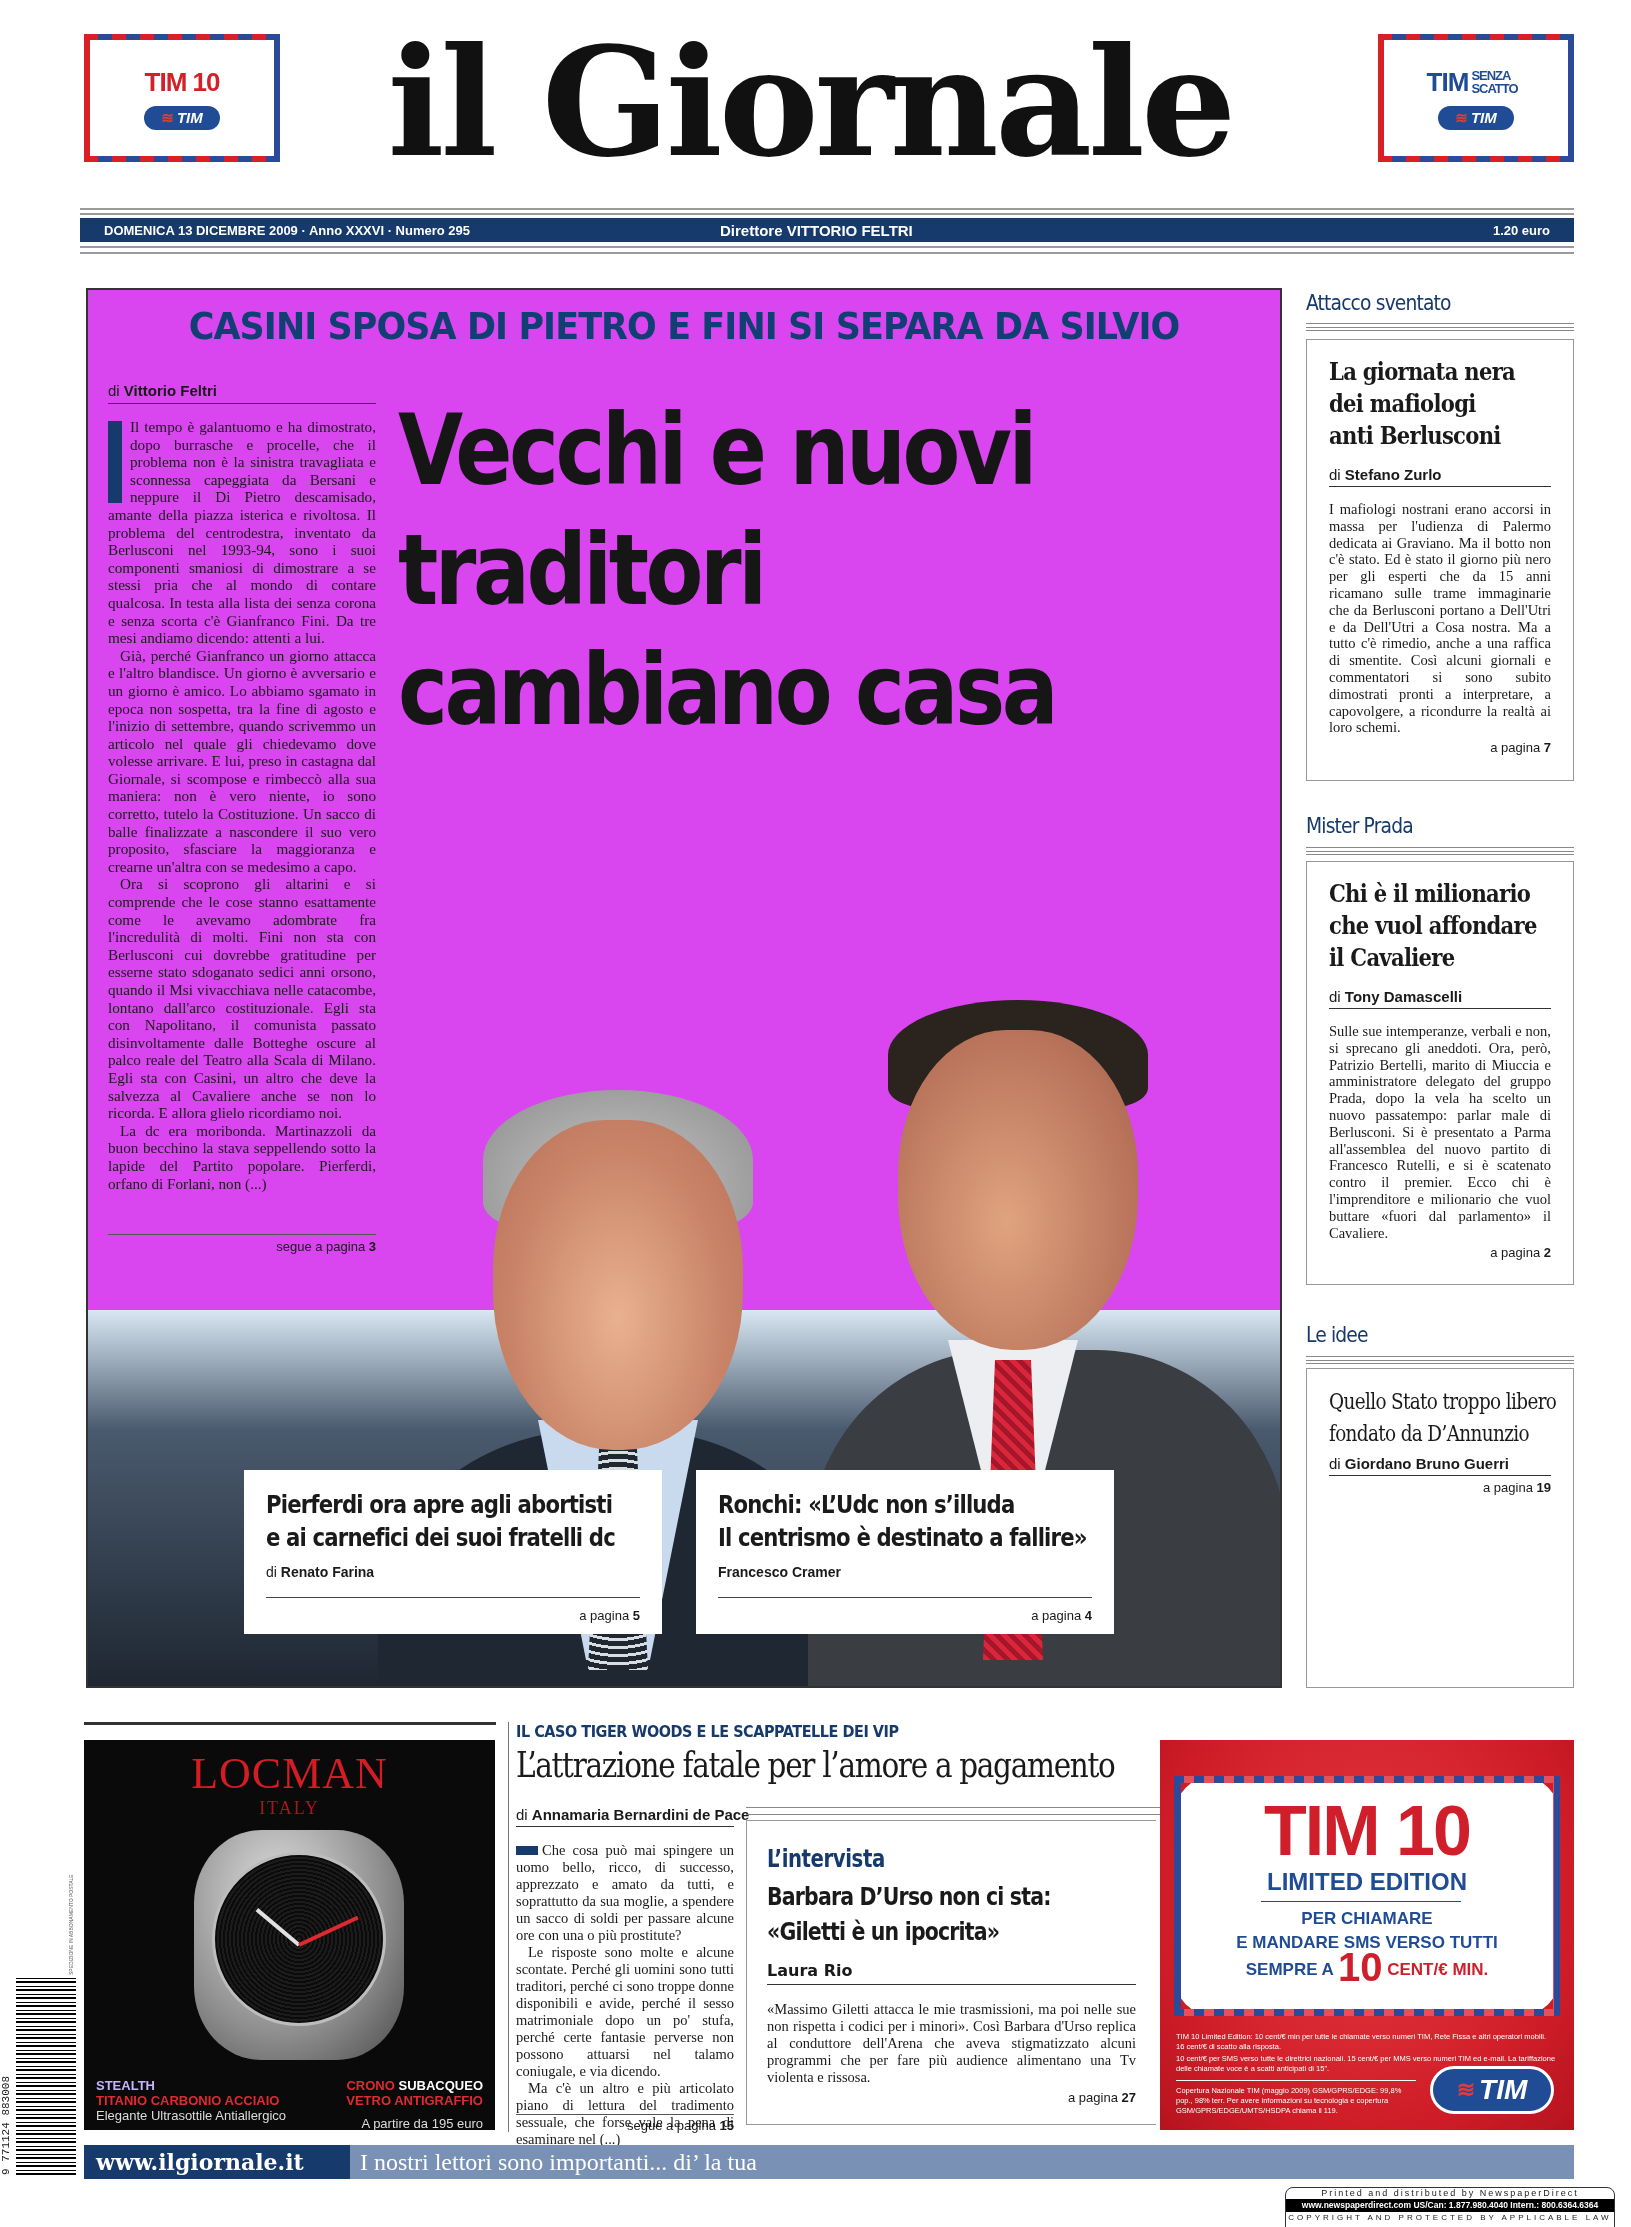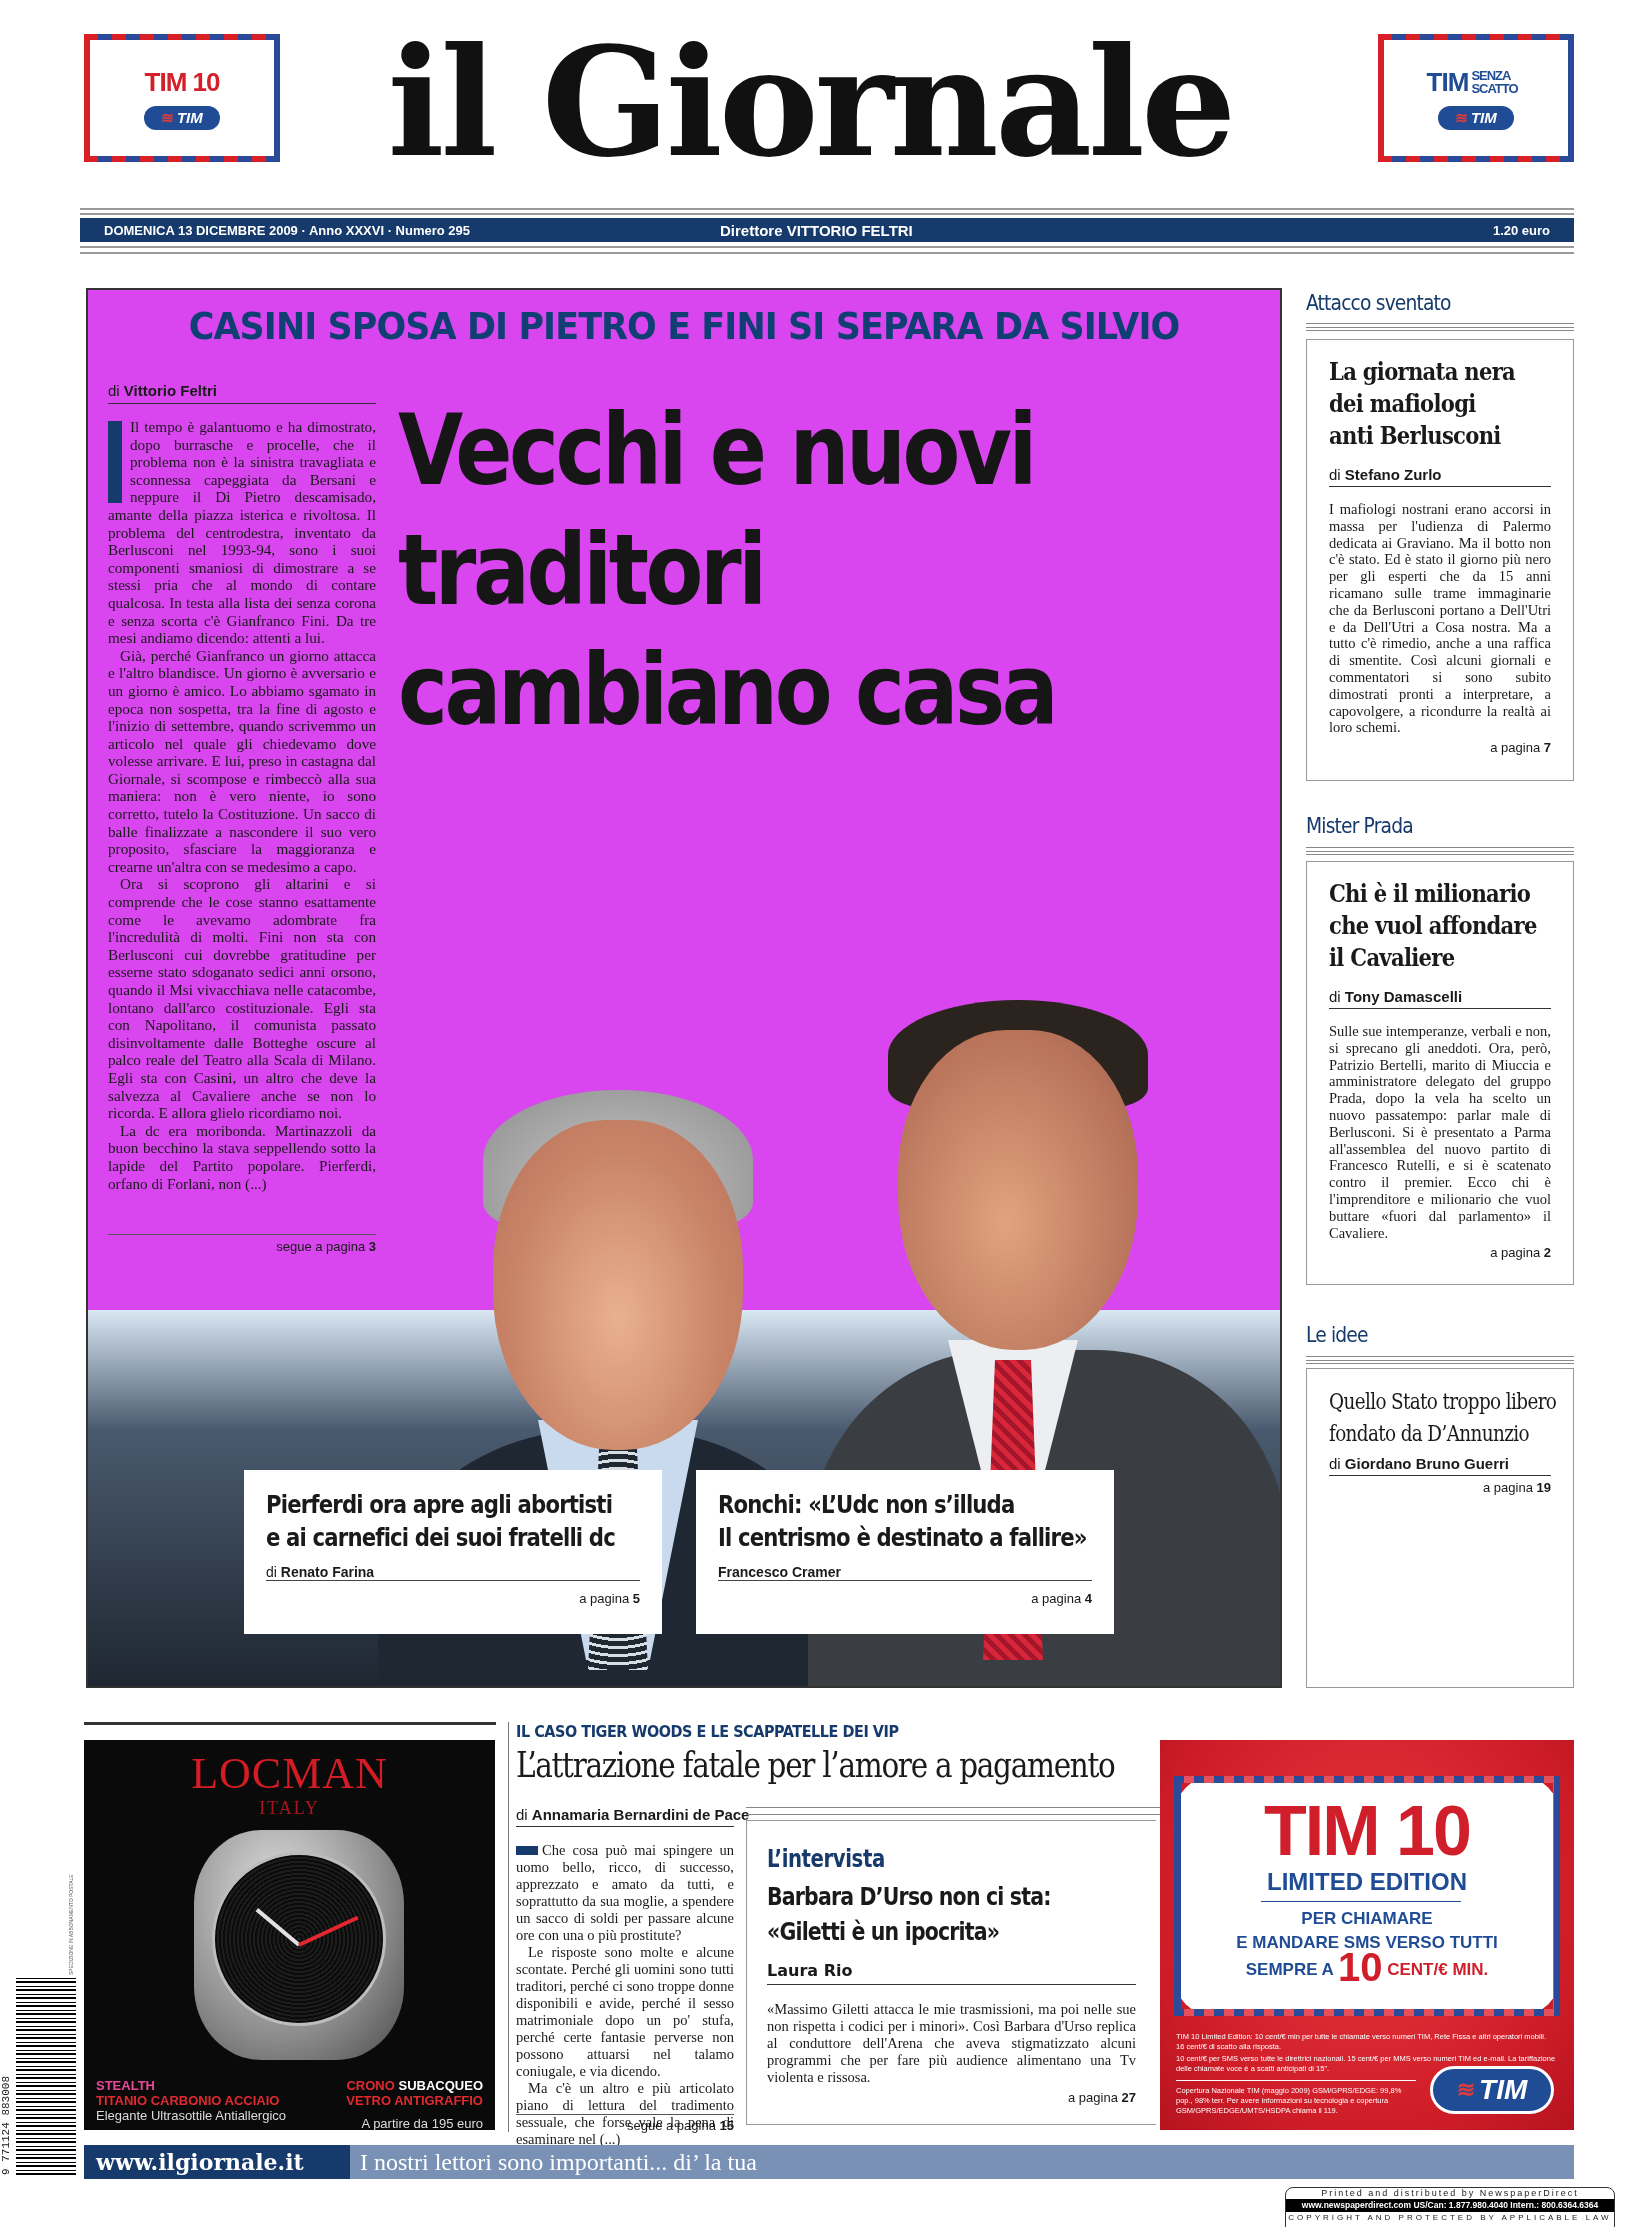--- a/index.html
+++ b/index.html
@@ -37,21 +37,21 @@
   .person-left-body { position:absolute; left: -10px; top: 640px; width: 470px; height: 420px; border-radius: 45% 45% 0 0; background: #1e2732; }
   .person-left-shirt { position:absolute; left: 150px; top: 630px; width: 160px; height: 240px; background: #c9d9ee; clip-path: polygon(0 0, 100% 0, 70% 100%, 30% 100%); }
   .person-left-tie { position:absolute; left: 200px; top: 640px; width: 60px; height: 240px; background: repeating-radial-gradient(circle, #d8dde4 0 3px, #1f2731 3px 8px); clip-path: polygon(20% 0, 80% 0, 100% 100%, 0 100%); }
   .person-right-head { position:absolute; left: 510px; top: 240px; width: 240px; height: 320px; border-radius: 45% 45% 48% 48%; background: radial-gradient(ellipse at 45% 60%, #e0a37f 0%, #b8735a 70%, #9b5e4a 100%); }
   .person-right-hair { position:absolute; left: 500px; top: 210px; width: 260px; height: 110px; border-radius: 50% 50% 20% 20%; background: #2b231d; }
   .person-right-body { position:absolute; left: 420px; top: 560px; width: 480px; height: 500px; border-radius: 40% 40% 0 0; background: #3a3d42; }
   .person-right-shirt { position:absolute; left: 560px; top: 550px; width: 130px; height: 180px; background: #eceef2; clip-path: polygon(0 0, 100% 0, 65% 100%, 35% 100%); }
   .person-right-tie { position:absolute; left: 595px; top: 570px; width: 60px; height: 300px; background: repeating-linear-gradient(45deg, #d8263a 0 5px, #a5162a 5px 10px); clip-path: polygon(20% 0, 80% 0, 100% 100%, 0 100%); }
   .subbox { position:absolute; top: 1180px; width: 418px; height: 164px; background: #fff; padding: 18px 22px 10px; font-family: "DejaVu Sans", sans-serif; }
   .subbox h3 { font-size: 25px; line-height: 33px; letter-spacing: -1px; font-weight: bold; transform: scaleX(0.85); transform-origin: left; white-space: nowrap; }
-  .subbox .by { font-family: "Liberation Sans", sans-serif; font-size: 14px; margin-top: 10px; padding-bottom: 0; border-bottom: 1px solid #444; }
+  .subbox .by { font-family: "Liberation Sans", sans-serif; font-size: 14px; margin-top: 10px; padding-bottom: 17px; border-bottom: 1px solid #444; }
   .subbox .by b { font-weight: bold; }
   .subbox .pg { font-family: "Liberation Sans", sans-serif; font-size: 13px; text-align: right; margin-top: 10px; }
   
   .rcol-kicker { left: 1306px; width: 268px; font-family: "DejaVu Sans", sans-serif; font-size: 22px; color: #163a6b; letter-spacing: -1px; transform: scaleX(0.85); transform-origin: left; }
   .rcol-rule { left: 1306px; width: 268px; height: 8px; border-top: 1px solid #888; border-bottom: 1px solid #888; }
   .rcol-rule::after { content:""; position:absolute; left:0; right:0; top:3px; height:1px; background:#888; }
   .rbox { left: 1306px; width: 268px; border: 1px solid #999; padding: 16px 22px 10px 22px; background: #fff; }
   .rbox h3 { font-family: "DejaVu Serif", serif; font-size: 24px; line-height: 32px; font-weight: bold; letter-spacing: -0.8px; transform: scaleX(0.88); transform-origin: left; white-space: nowrap; }
   .rbox h3.light { font-weight: normal; font-size: 23px; transform: scaleX(0.80); }
   .rbox .by { font-family: "Liberation Sans", sans-serif; font-size: 15px; margin-top: 14px; padding-bottom: 3px; border-bottom: 1px solid #333; }
@@ -202,21 +202,21 @@
 
 <div class="abs imprint">SPEDIZIONE IN ABBONAMENTO POSTALE</div>
 <div class="abs rule-thin" style="left:84px; top:1722px; width:412px; height:3px; background:#333;"></div>
 <div class="abs locman">
   <div class="locman-brand">LOCMAN</div>
   <div class="locman-italy">ITALY</div>
   <div class="watch-case"></div>
   <div class="watch-dial"></div>
   <div class="watch-hand1"></div>
   <div class="watch-hand2"></div>
-  <div class="locman-txt" style="left:12px; top:338px; color:#ec4899;">STEALTH</div>
+  <div class="locman-txt" style="left:12px; top:338px; color:#c4b5fd;">STEALTH</div>
   <div class="locman-txt" style="left:12px; top:353px; color:#e02a30;">TITANIO CARBONIO ACCIAIO</div>
   <div class="locman-txt" style="left:12px; top:368px; color:#ddd; font-weight:normal;">Elegante Ultrasottile Antiallergico</div>
   <div class="locman-txt" style="right:12px; top:338px; text-align:right;"><span style="color:#e02a30;">CRONO</span> <span style="color:#fff;">SUBACQUEO</span></div>
   <div class="locman-txt" style="right:12px; top:353px; color:#e02a30; text-align:right;">VETRO ANTIGRAFFIO</div>
   <div class="locman-txt" style="right:12px; top:376px; color:#ddd; font-weight:normal; text-align:right;">A partire da 195 euro</div>
 </div>
 <div class="abs barcode"></div>
 <div class="abs barcode-num">9 771124 883008</div>
 
 <div class="abs vline"></div>

